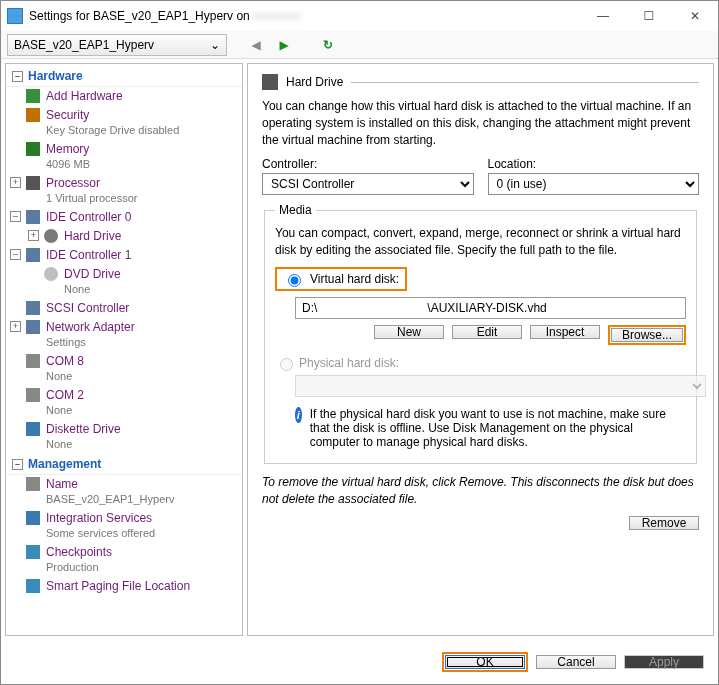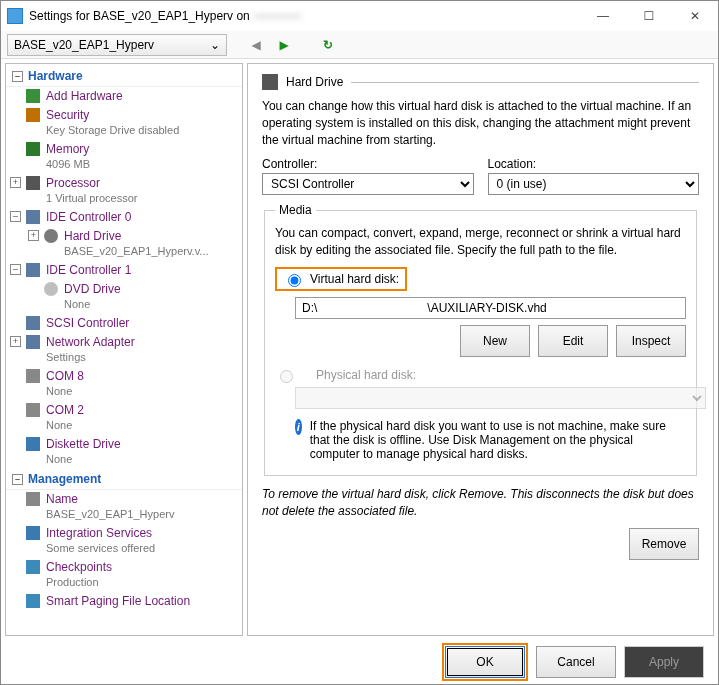--- a/index.html
+++ b/index.html
@@ -31,26 +31,26 @@
 .section-title { display:flex; align-items:center; gap:8px; margin-bottom:8px;}
 .section-title .hdico{ width:16px; height:16px; background:#555;}
 .section-title .line{ flex:1; border-top:1px solid #bbb; }
 .desc { color:#000; line-height:17px; margin-bottom:8px;}
 .row2 { display:flex; gap:14px; margin-bottom:4px;}
 .col { flex:1; }
 .lbl { margin-bottom:2px; display:block;}
 select.control, input.control { width:100%; height:22px; border:1px solid #8a8a8a; background:#fff; padding:0 4px;}
 .fieldset { border:1px solid #ccc; margin-top:8px; padding:8px 10px 10px 10px;}
 .fieldset legend{ padding:0 4px; }
-.radio-line { display:flex; align-items:center; gap:20px; margin:4px 0;}
+.radio-line { display:flex; align-items:center; gap:3px; margin:4px 0;}
 .radio-line.disabled{ color:#999;}
 .hl-orange { border:2px solid #f08000; padding:2px 6px; display:inline-flex; align-items:center; gap:6px;}
 .path-input { width:100%; height:22px; border:1px solid #999; background:#fff; padding:0 6px; margin:6px 0 6px 20px; width:calc(100% - 20px);}
 .btnrow { display:flex; gap:8px; justify-content:flex-end; margin-left:20px;}
-.btn { height:32px; min-width:70px; padding:0 10px; border:1px solid #999; background:linear-gradient(#f8f8f8,#e4e4e4); display:inline-flex; align-items:center; justify-content:center; }
+.btn { height:14px; min-width:70px; padding:0 10px; border:1px solid #999; background:linear-gradient(#f8f8f8,#e4e4e4); display:inline-flex; align-items:center; justify-content:center; }
 .btn.disabled{ color:#999; background:#404040; border-color:#ccc;}
 .info-box { display:flex; gap:8px; margin:10px 0 4px 20px;}
 .info-icon { width:16px; height:16px; border-radius:50%; background:#1e6fd6; color:#fff; font-weight:bold; font-style:italic; display:flex; align-items:center; justify-content:center; font-size:11px;}
 .phys-select { width:120px; height:22px; border:1px solid #ccc; background:#f4f4f4; margin-left:20px;}
 .footer { height:44px; border-top:0; display:flex; justify-content:flex-end; align-items:center; gap:8px; padding:8px 14px; }
 .footer .btn{ min-width:80px;}
 .footer .btn.primary{ border:1px solid #2a6fd0; outline:1px solid #000; outline-offset:-3px;}
 .hl-wrap{ display:inline-block; border:2px solid #f08000; padding:1px;}
 .small-shadow{ box-shadow: 2px 2px 6px rgba(0,0,0,0.25);}
 .blur{ color:transparent; text-shadow:0 0 6px rgba(0,0,0,0.6);}
@@ -91,21 +91,21 @@
     <div class="leftpanel">
       <div class="cat-header">
         <span class="toggle">–</span>
         <span>Hardware</span>
       </div>
       <div class="item"><span class="icon ic-add"></span><span class="label">Add Hardware</span></div>
       <div class="item"><span class="icon ic-sec"></span><span class="label">Security</span><span class="sub">Key Storage Drive disabled</span></div>
       <div class="item"><span class="icon ic-mem"></span><span class="label">Memory</span><span class="sub">4096 MB</span></div>
       <div class="item"><span class="exp">+</span><span class="icon ic-proc"></span><span class="label">Processor</span><span class="sub">1 Virtual processor</span></div>
       <div class="item"><span class="exp">–</span><span class="icon ic-ide"></span><span class="label">IDE Controller 0</span></div>
-      <div class="item child"><span class="exp">+</span><span class="icon ic-hd"></span><span class="label">Hard Drive</span><span class="sub">BASE_v20_EAP1_Hyperv.v...</span></div>
+      <div class="item child"><span class="exp">+</span><span class="icon ic-hd"></span><span class="label">Hard Drive</span></div>
       <div class="item"><span class="exp">–</span><span class="icon ic-ide"></span><span class="label">IDE Controller 1</span></div>
       <div class="item child"><span class="icon ic-dvd"></span><span class="label">DVD Drive</span><span class="sub">None</span></div>
       <div class="item"><span class="icon ic-scsi"></span><span class="label">SCSI Controller</span></div>
       <div class="item"><span class="exp">+</span><span class="icon ic-net"></span><span class="label">Network Adapter</span><span class="sub">Settings</span></div>
       <div class="item"><span class="icon ic-com"></span><span class="label">COM 8</span><span class="sub">None</span></div>
       <div class="item"><span class="icon ic-com"></span><span class="label">COM 2</span><span class="sub">None</span></div>
       <div class="item"><span class="icon ic-disk"></span><span class="label">Diskette Drive</span><span class="sub">None</span></div>
 
       <div class="cat-header">
         <span class="toggle">–</span>
@@ -144,20 +144,21 @@
           <input type="radio" checked="" style="">
           <span>Virtual hard disk:</span>
         </span>
 
         <input class="path-input" value="D:\                                 \AUXILIARY-DISK.vhd" style="">
 
         <div class="btnrow">
           <span class="btn">New</span>
           <span class="btn">Edit</span>
           <span class="btn">Inspect</span>
+          <span class="hl-wrap"><span class="btn">Browse...</span></span>
         </div>
 
         <div class="radio-line disabled" style="margin-top:10px;">
           <input type="radio" disabled="" style="">
           <span>Physical hard disk:</span>
         </div>
         <select class="control disabled phys-select" disabled=""><option></option></select>
 
         <div class="info-box">
           <span class="info-icon">i</span>

